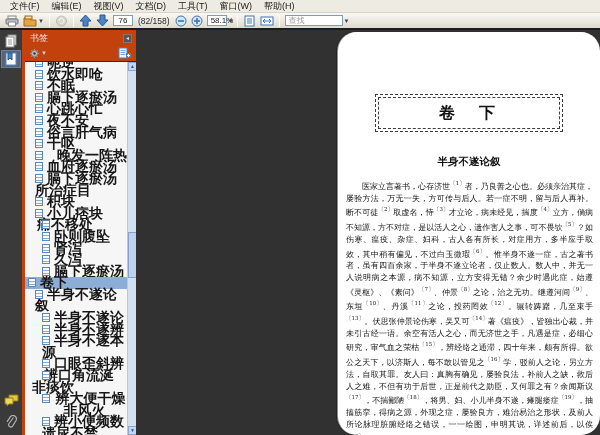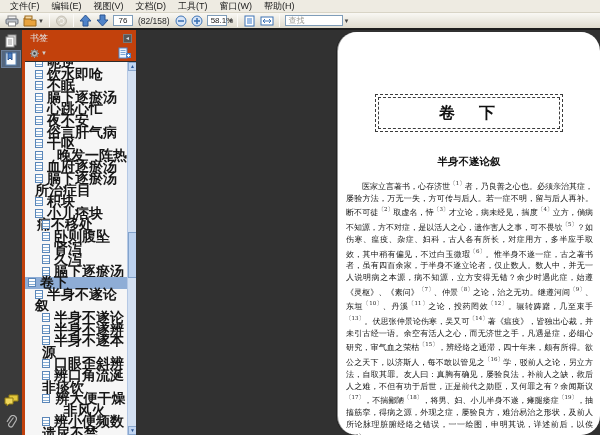--- a/index.html
+++ b/index.html
@@ -366,21 +366,21 @@
           <div class="bm-item" style="padding-left: 17px;">
             <span class="bm-ico" style="left: 17px;"></span>
             <span class="txt">半身不遂本源</span>
           </div>
 
           <div class="bm-item" style="padding-left: 17px;">
             <span class="bm-ico" style="left: 17px;"></span>
             <span class="txt">口眼歪斜辨</span>
           </div>
 
-          <div class="bm-item" style="padding-left: 17px;">
+          <div class="bm-item" style="padding-left: 7px;">
             <span class="bm-ico" style="left: 17px;"></span>
             <span class="txt">辨口角流涎非痰饮</span>
           </div>
 
           <div class="bm-item" style="padding-left: 17px; text-align: center;">
             <span class="bm-ico" style="left: 17px;"></span>
             <span class="txt">辨大便干燥非风火</span>
           </div>
 
           <div class="bm-item" style="padding-left: 17px;">

